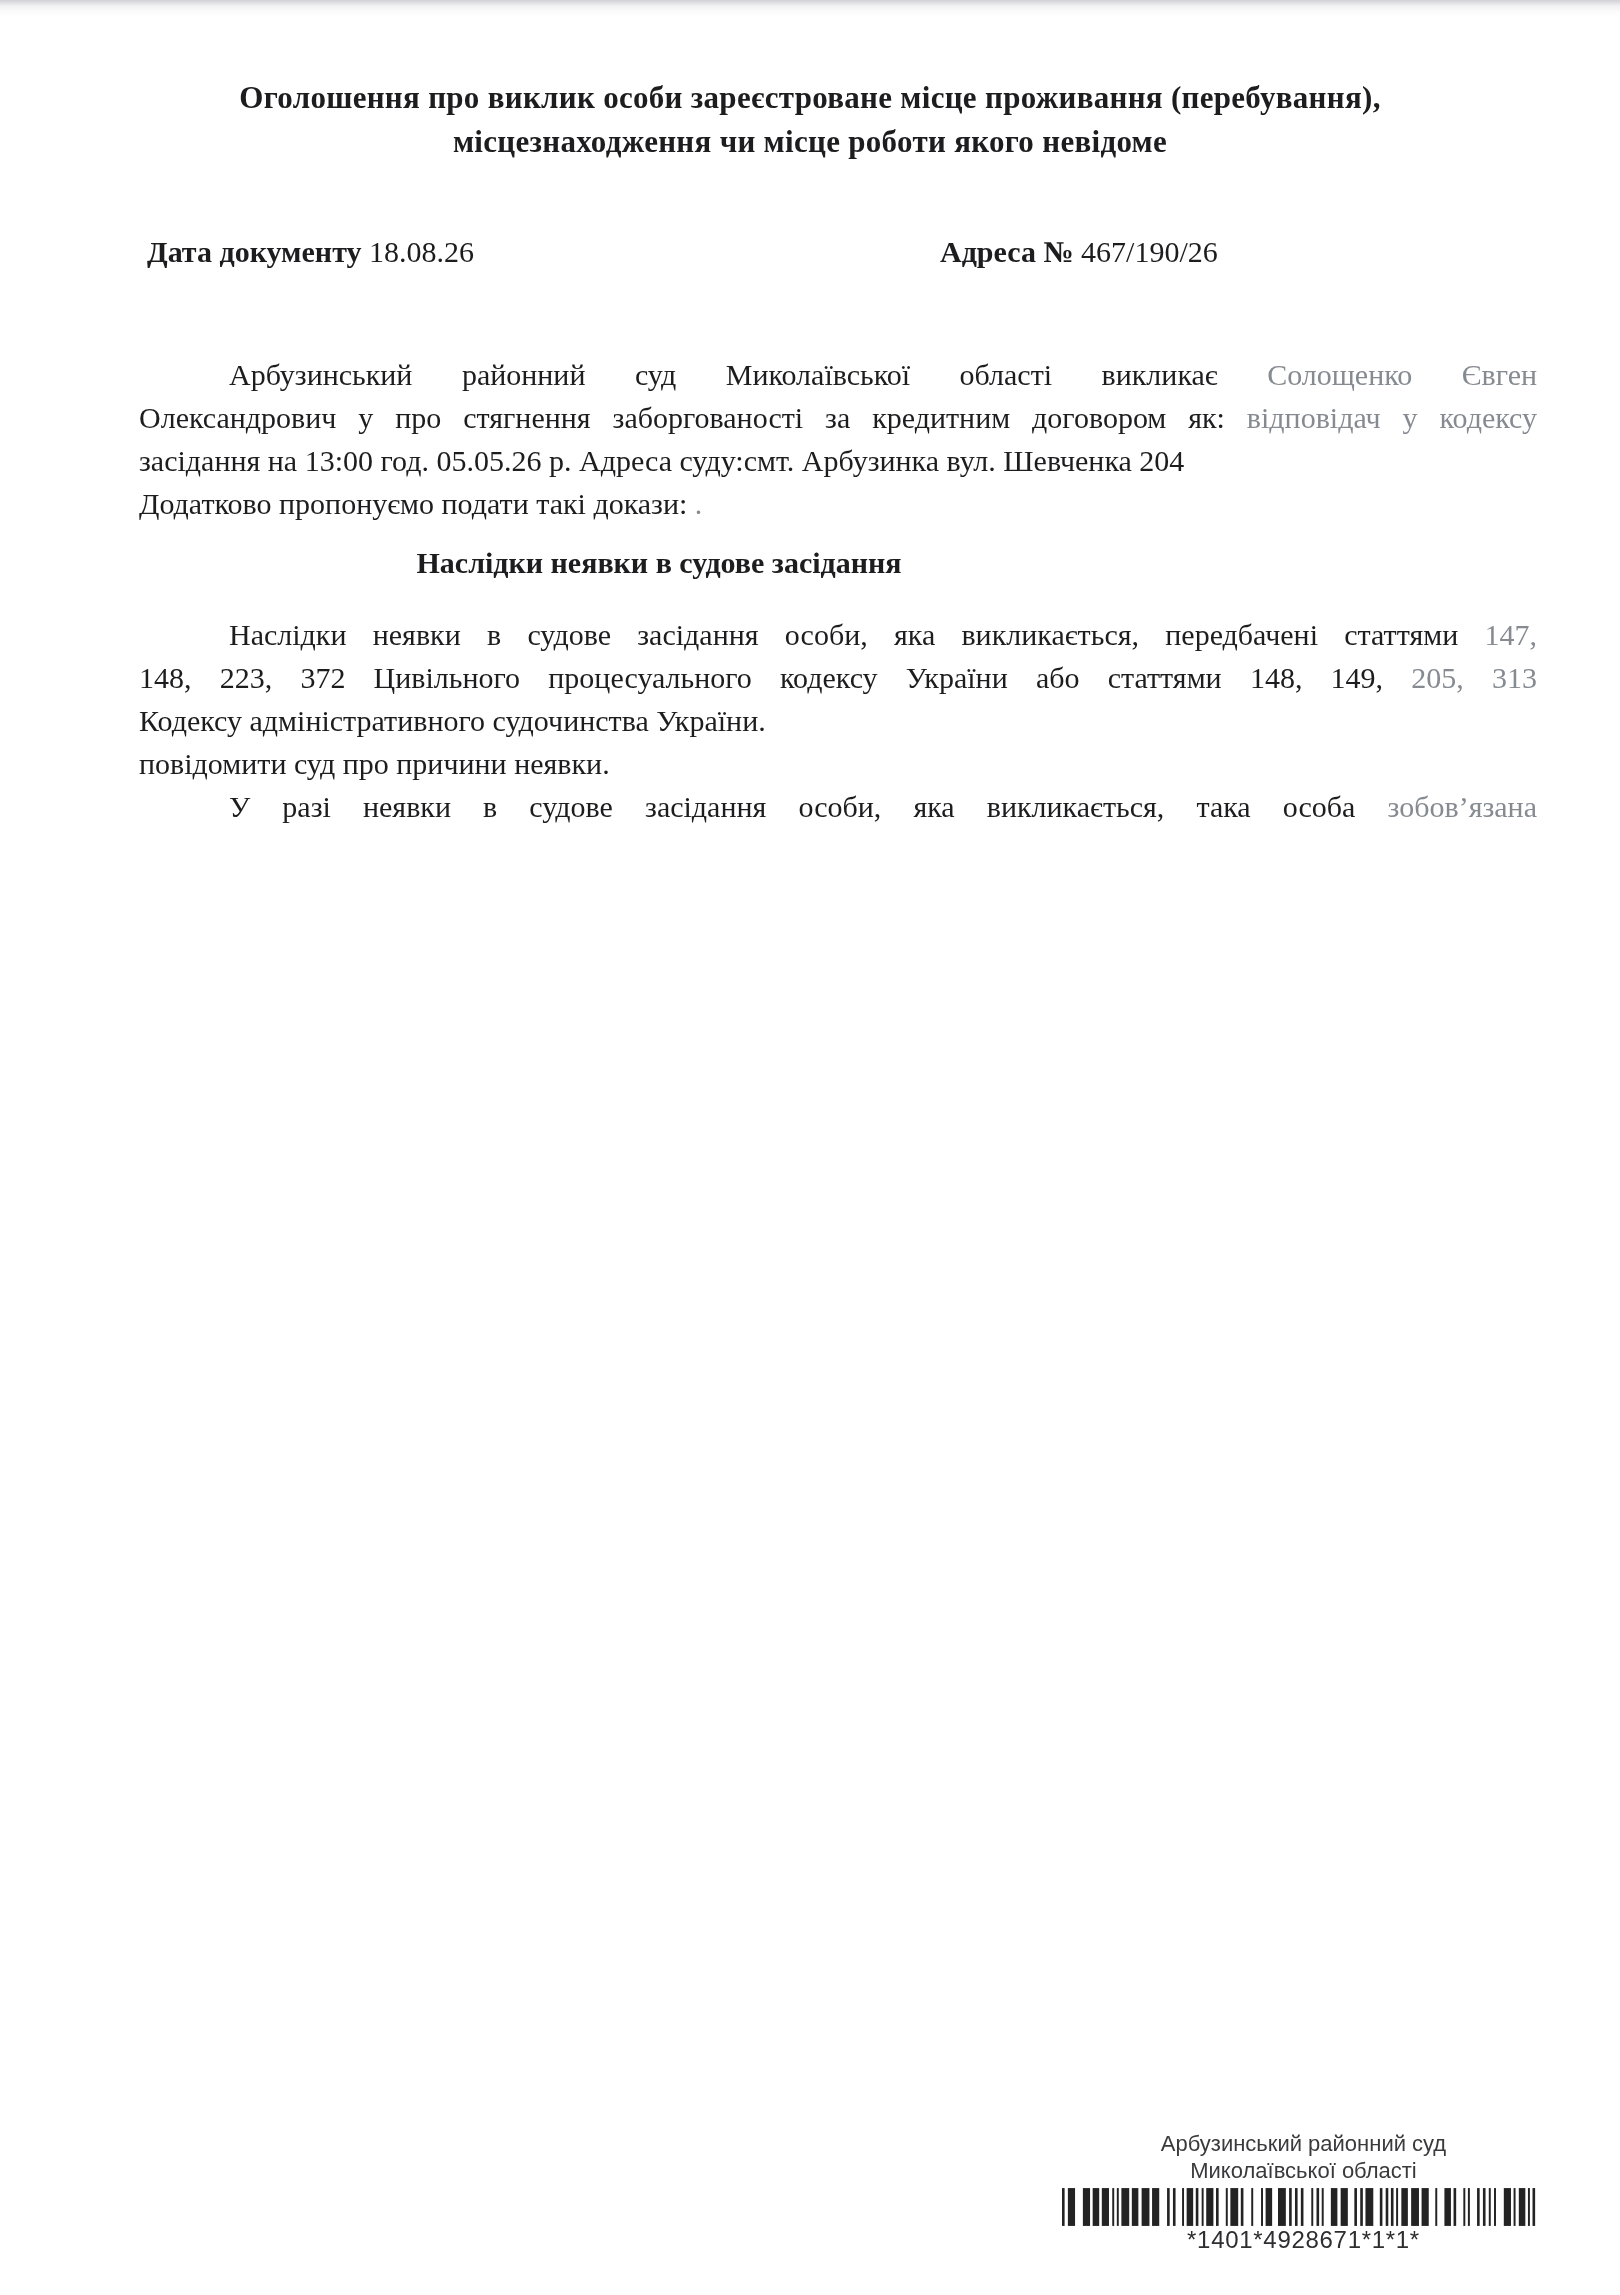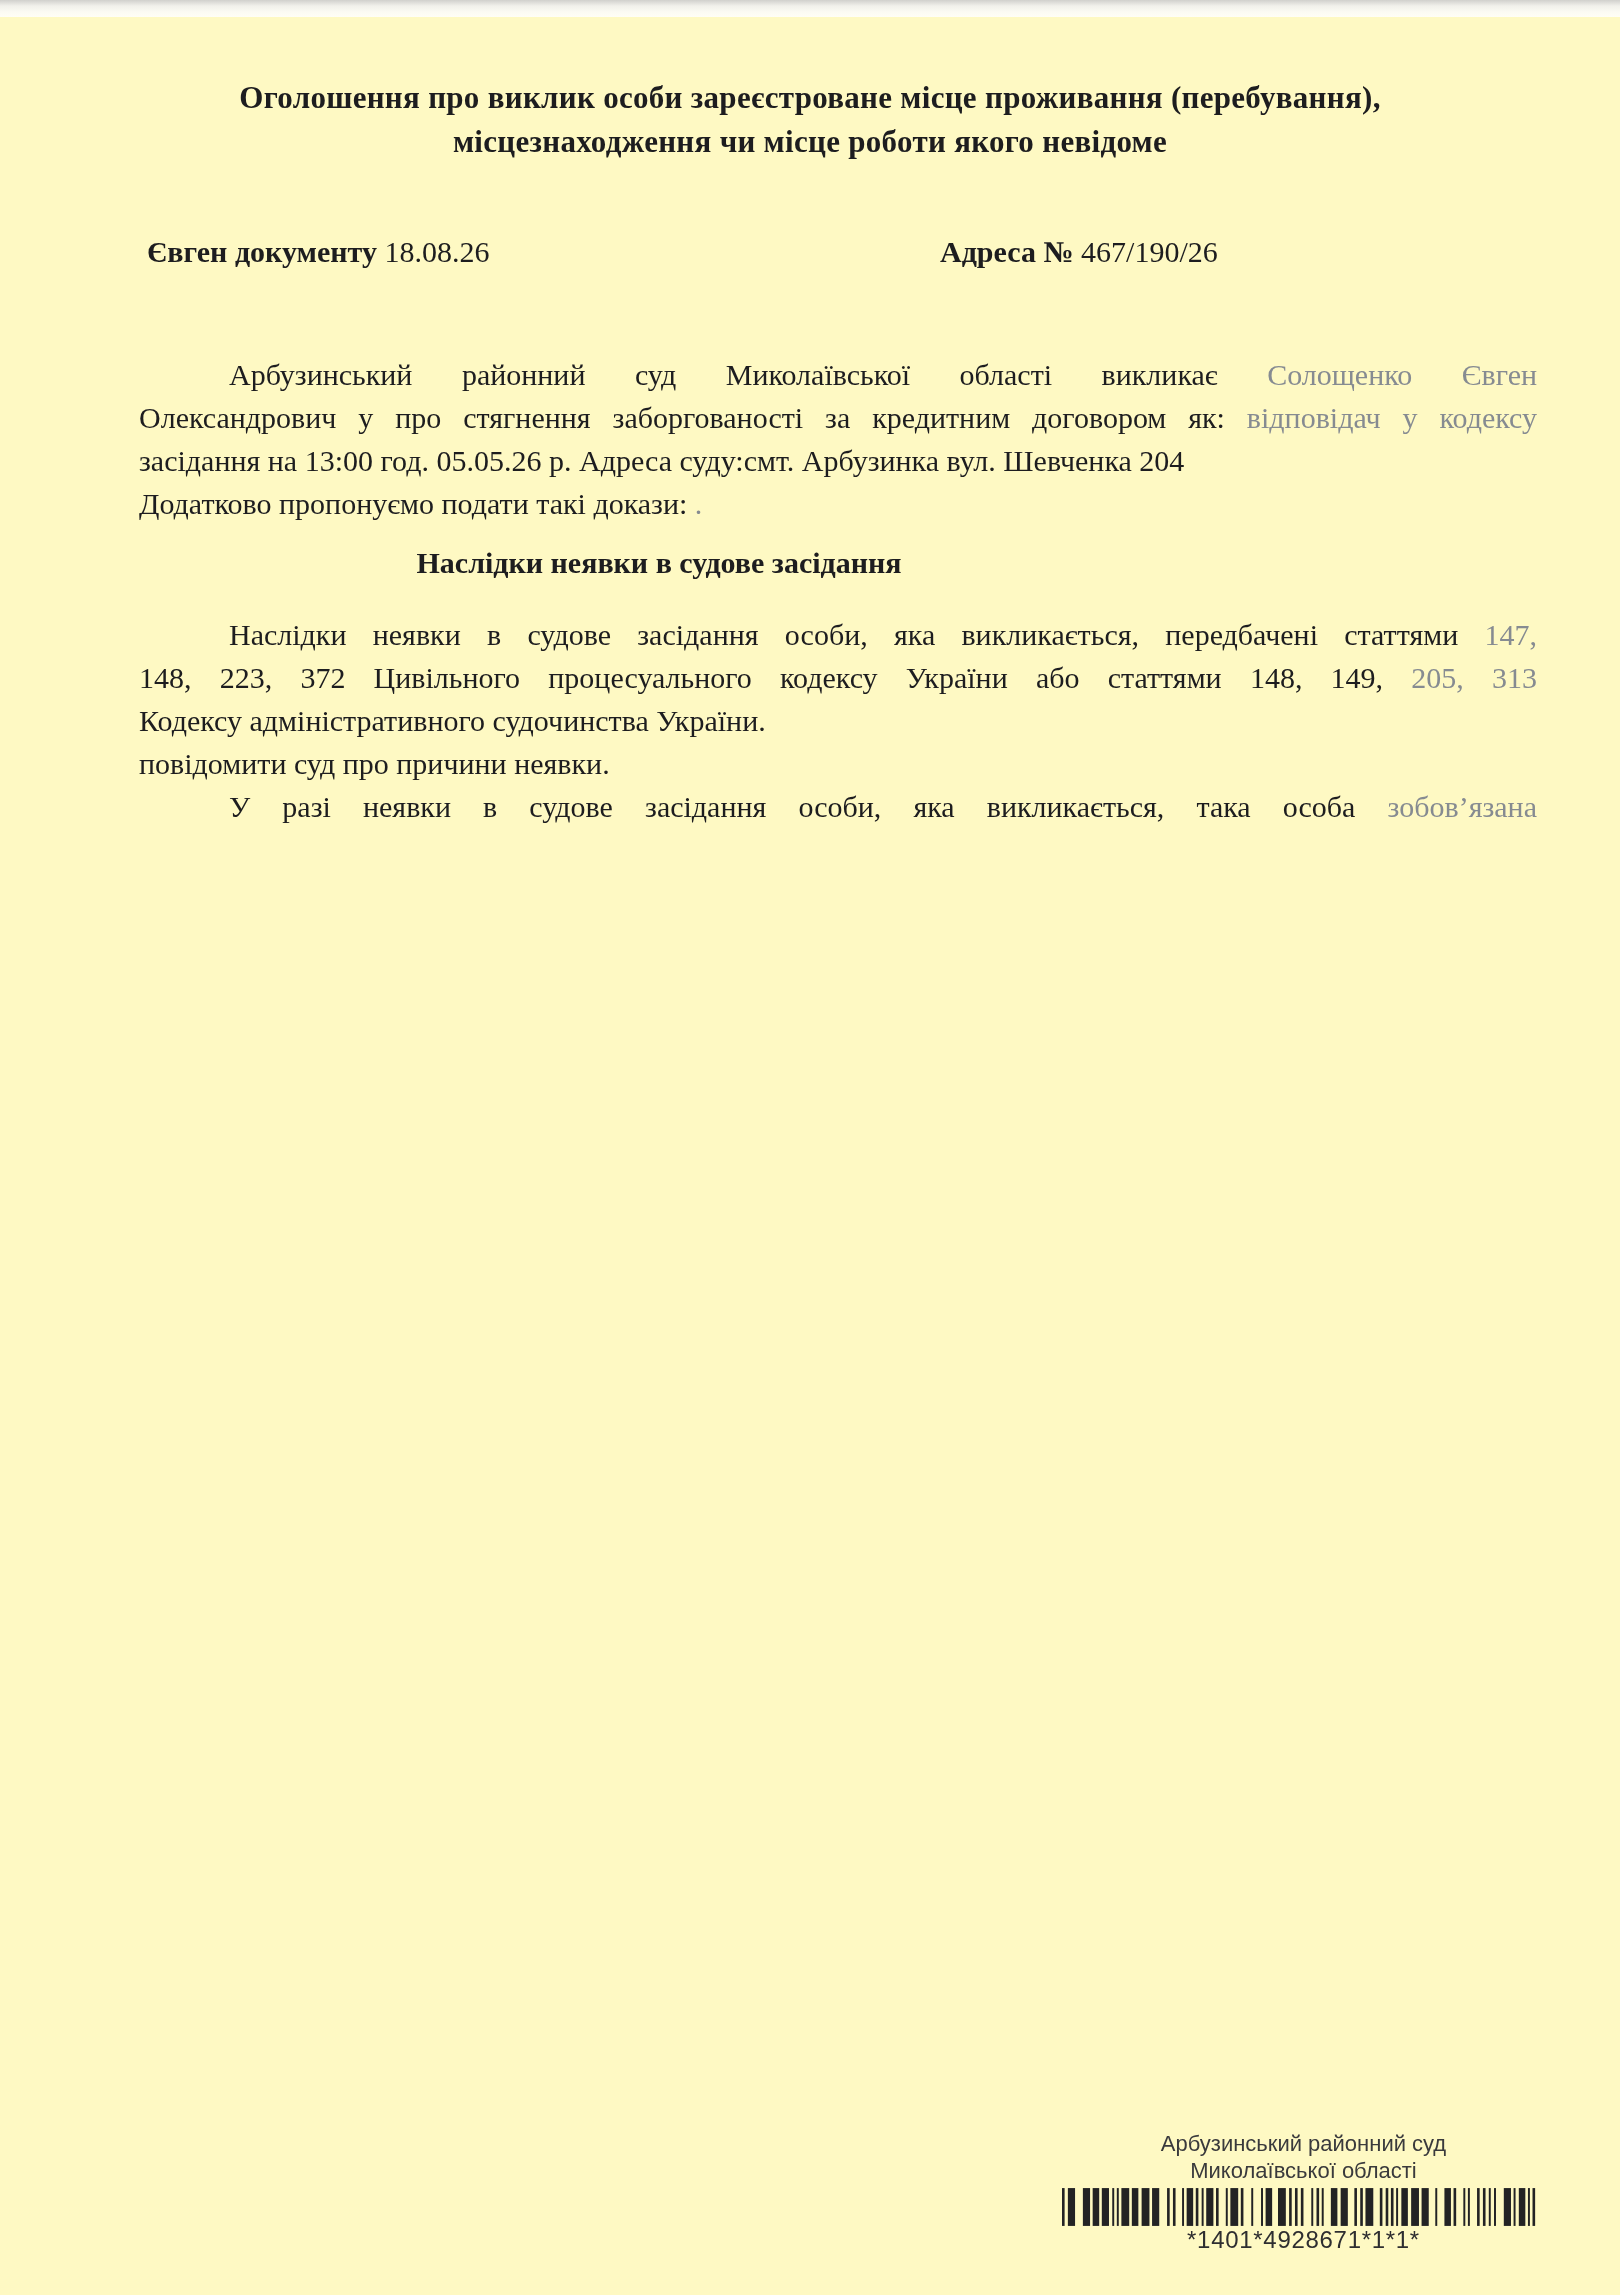--- a/index.html
+++ b/index.html
@@ -1,19 +1,19 @@
 <!DOCTYPE html>
 <html style="font-size:10.4px"><head>
 <meta charset="utf-8">
 <style>
   html,body{margin:0;padding:0;background:#9b9b9b;}
   .page{
     position:relative;
     width:1620px;height:2295px;
-    background:#fef9c3;
+    background:#ffffff;
     font-family:"Liberation Serif", serif;
     color:#1d1d1f;
     overflow:hidden;
   }
   .scan-edge{
     position:absolute;top:0;left:0;right:0;height:17px;
     background:linear-gradient(#c9c9ce 0%, #efeff2 35%, #fbfbfc 70%, #ffffff 100%);
     opacity:.85;
   }
   .title-block{
@@ -60,21 +60,21 @@
 
 <div class="page">
   <div class="scan-edge"></div>
 
   <div class="title-block">
     <div class="line">Оголошення про виклик особи зареєстроване місце проживання (перебування),</div>
     <div class="line">місцезнаходження чи місце роботи якого невідоме</div>
   </div>
 
   <div class="meta-left">
-    <span class="meta-label">Євген документу</span>
+    <span class="meta-label">Дата документу</span>
     <span class="meta-value">18.08.26</span>
   </div>
 
   <div class="meta-right">
     <span class="meta-label">Адреса №</span>
     <span class="meta-value">467/190/26</span>
   </div>
 
   <div class="body-block" id="para1">
     <div class="line just indent"><span>Арбузинський районний суд Миколаївської області викликає</span> <span class="faded">Солощенко Євген</span></div>

